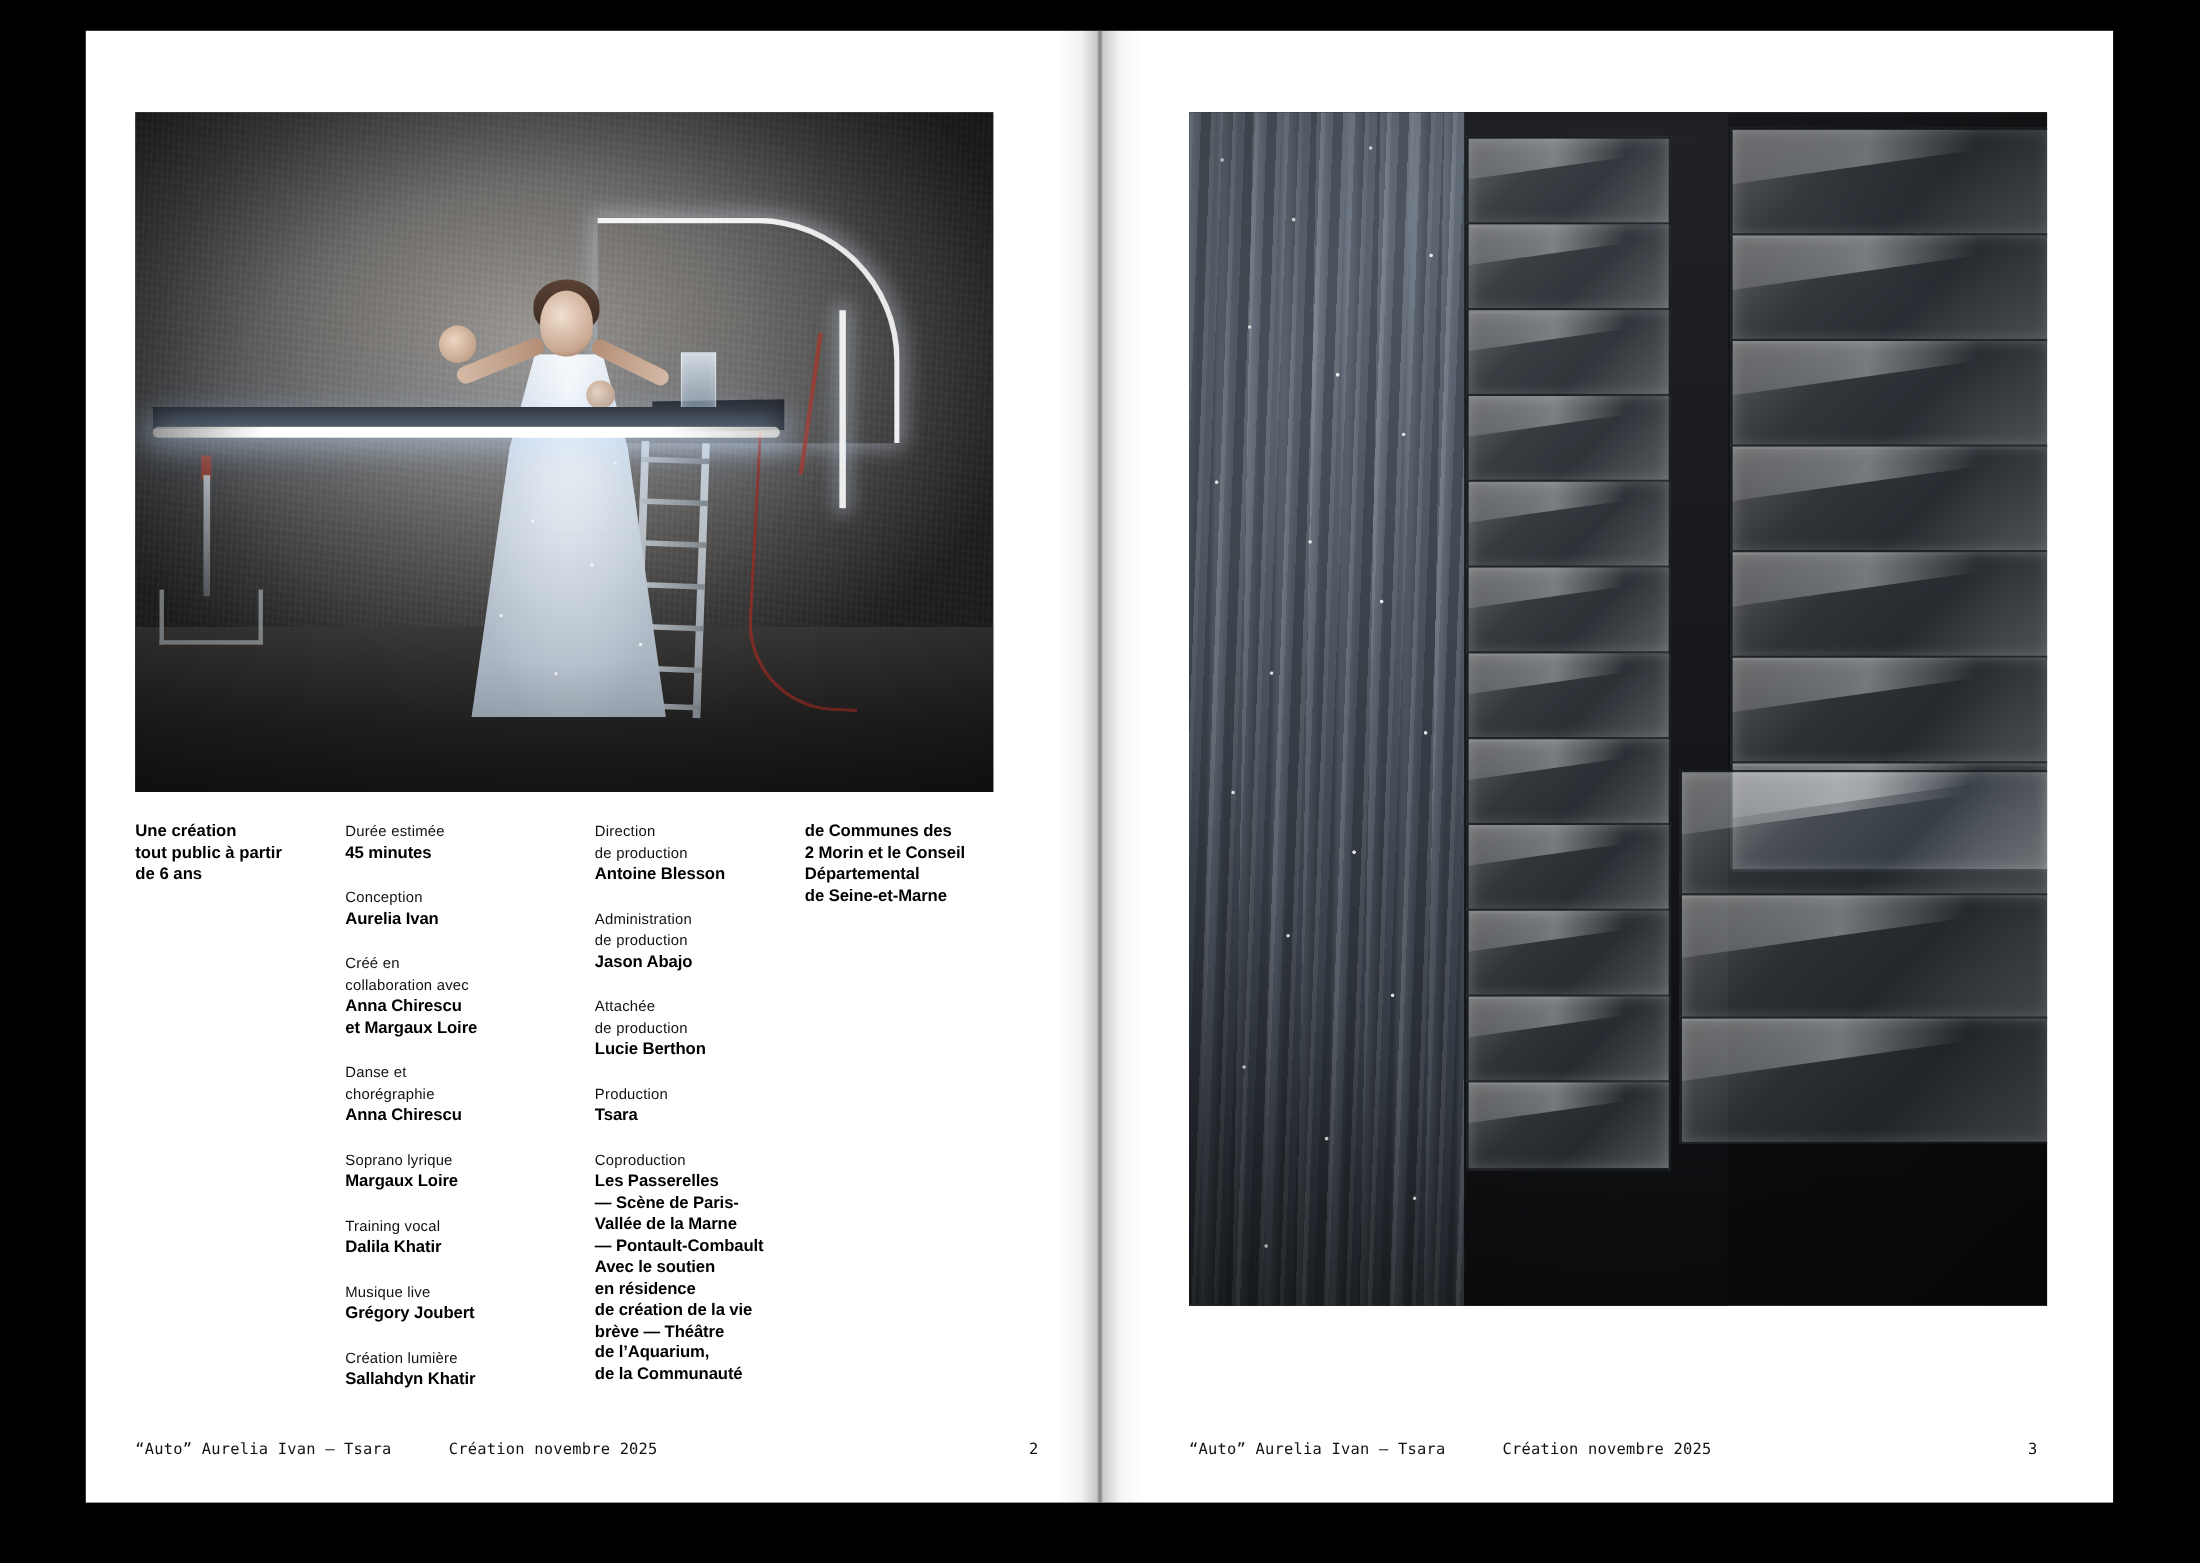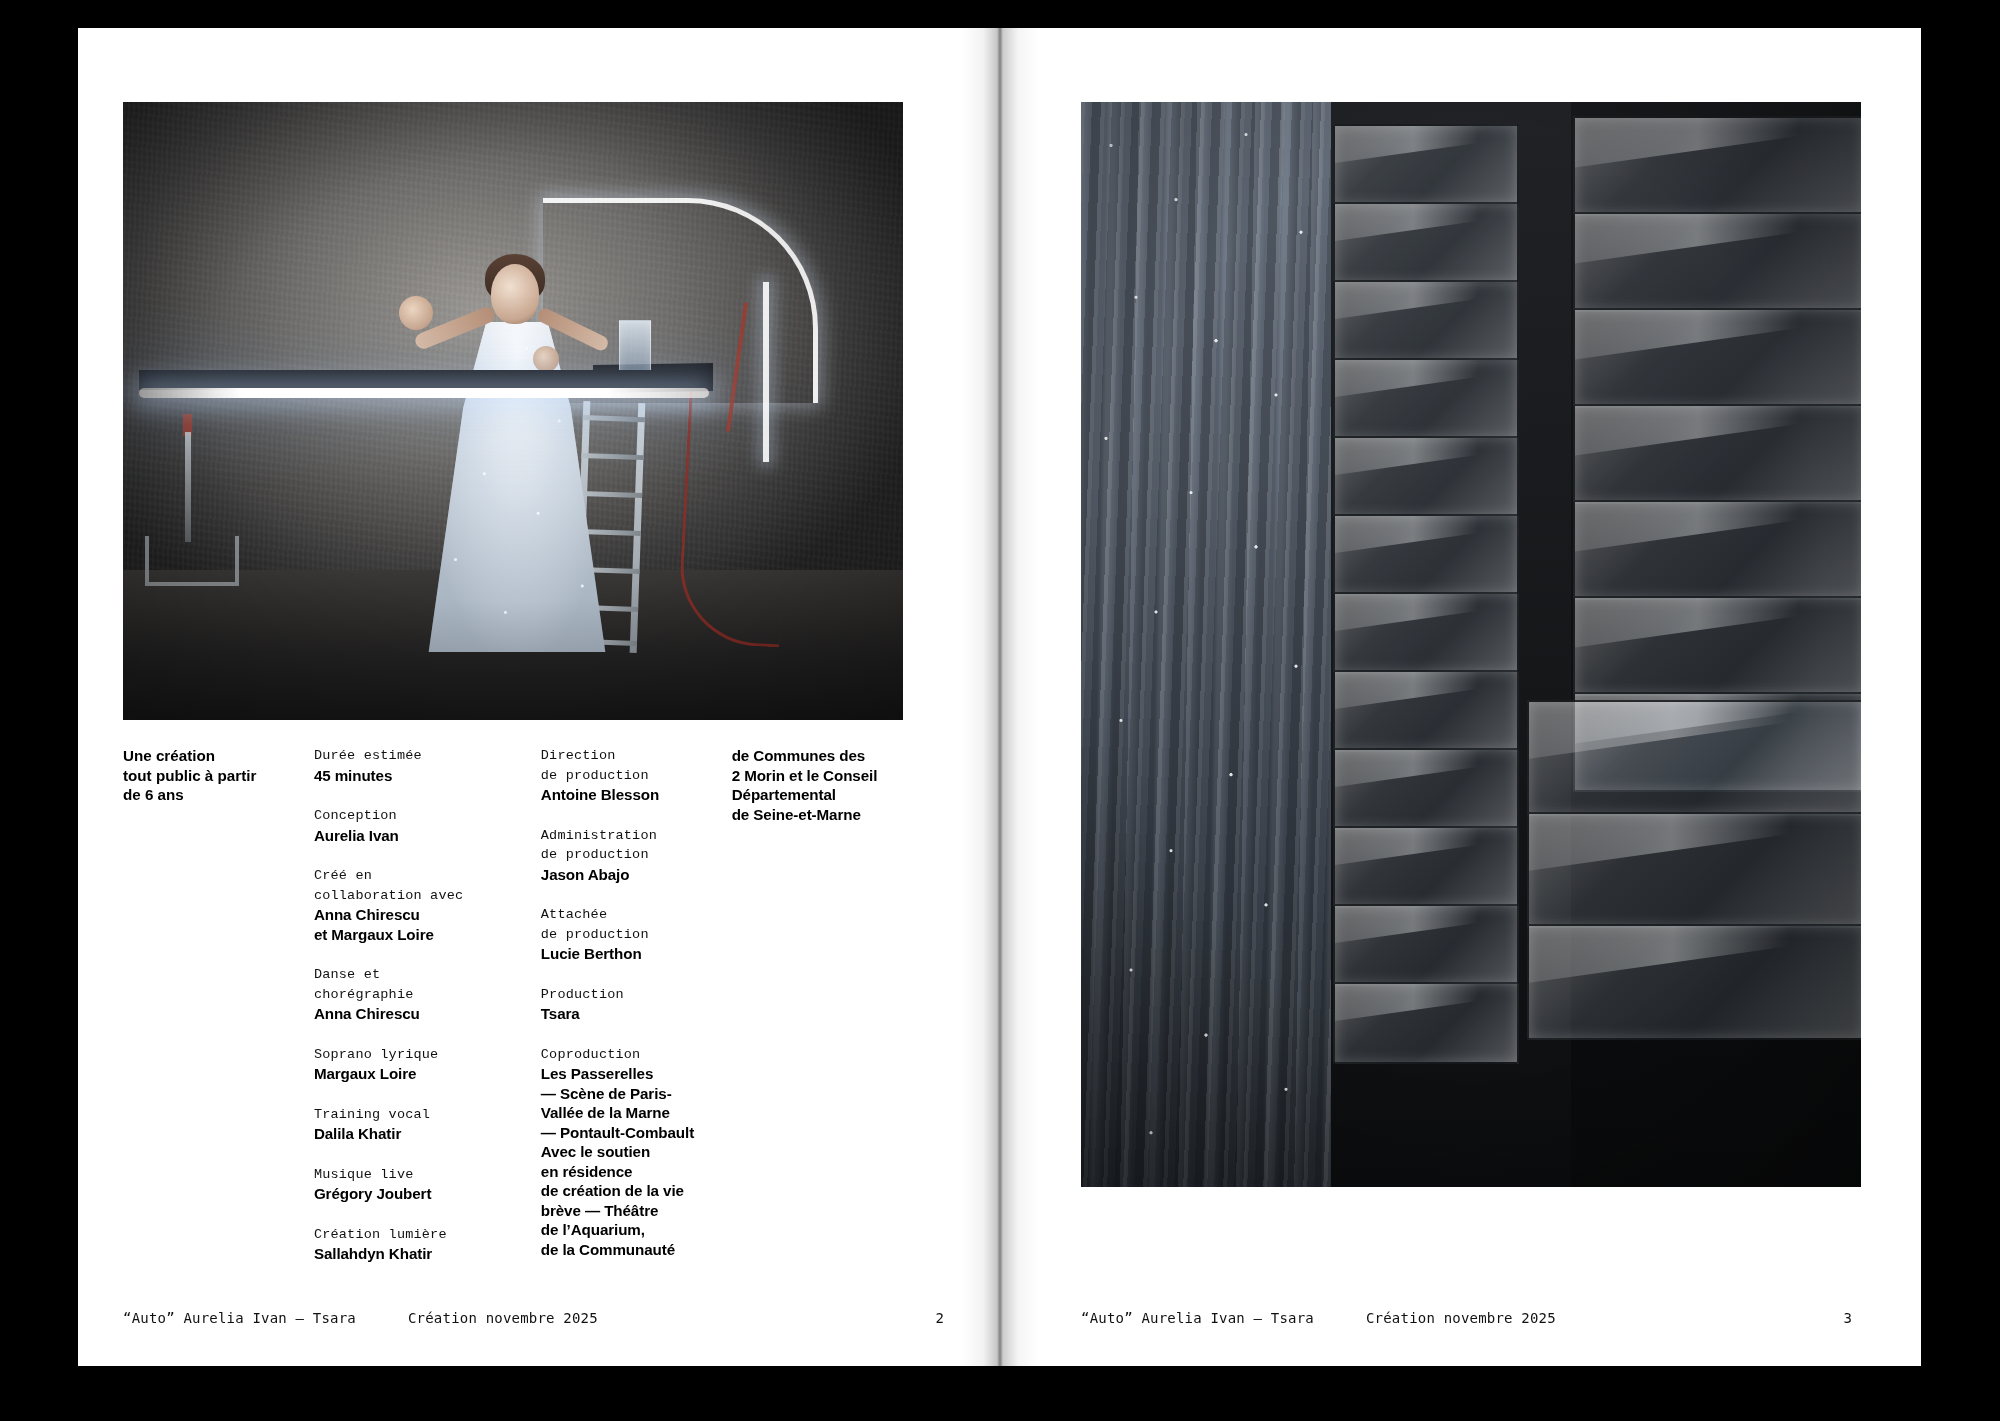--- a/index.html
+++ b/index.html
@@ -234,21 +234,21 @@
     gap: 0;
   }
   .col { box-sizing: border-box; }
   .col-1 { width: 200px; }
   .col-2 { width: 200px; }
   .col-3 { width: 200px; margin-left: 36px; }
   .col-4 { width: 190px; }
 
   .block { margin-bottom: 21px; }
   .lbl {
-    font-family: Liberation Mono, monospace;
+    font-family: Liberation Sans, sans-serif;
     font-size: 13.5px;
     line-height: 19.5px;
     letter-spacing: 0.2px;
     color: #111;
     white-space: pre-line;
   }
   .val {
     font-family: "Liberation Sans", sans-serif;
     font-weight: bold;
     font-size: 15.2px;

